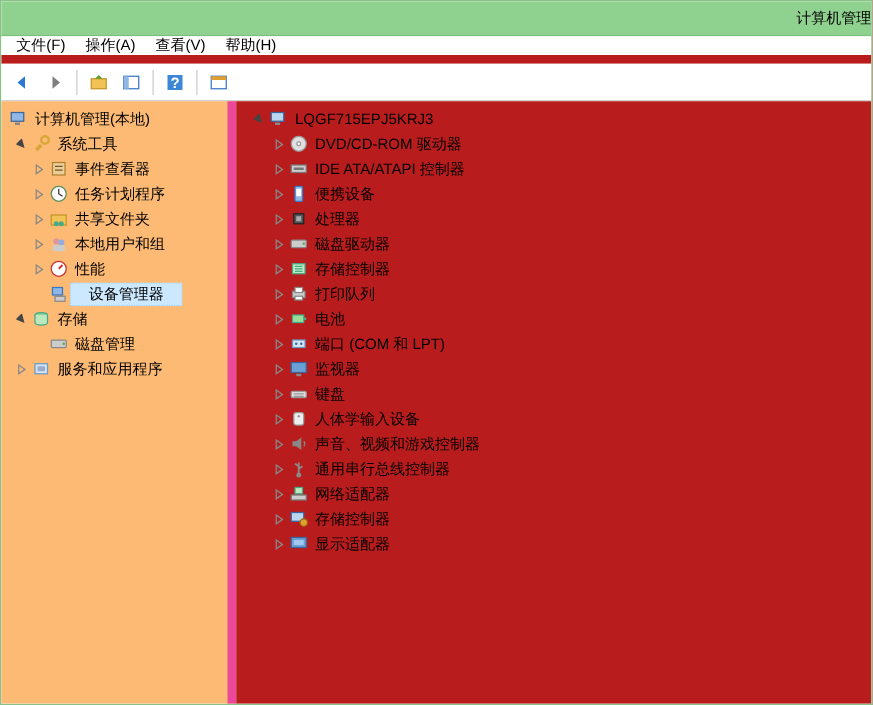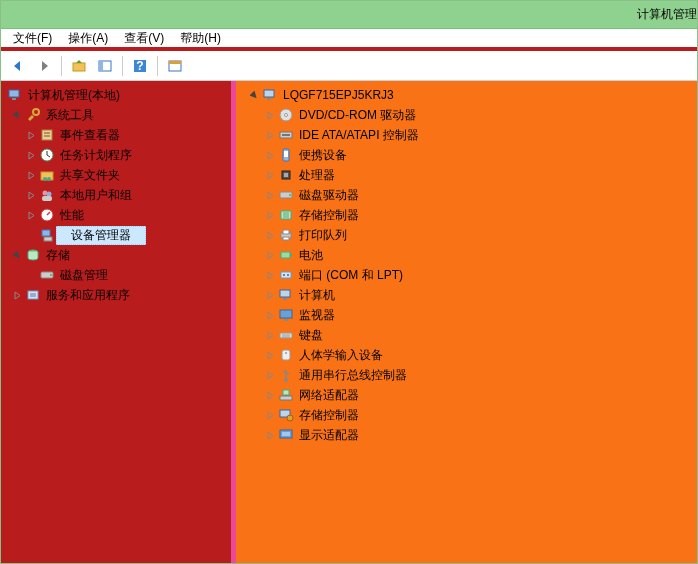--- a/index.html
+++ b/index.html
@@ -1,25 +1,25 @@
 <!DOCTYPE html>
 <html><head>
 <meta charset="utf-8">
 <style>
   * { box-sizing: border-box; margin: 0; padding: 0; font-family: "Microsoft YaHei", "Segoe UI", Tahoma, sans-serif; font-size: 12px; }
   body { width: 698px; height: 564px; background: #fff; display: flex; flex-direction: column; border: 1px solid #88c088; overflow: hidden; }
   .titlebar { height: 28px; background: #8fd18f; display: flex; align-items: center; justify-content: flex-end; color: #000; border-bottom: 1px solid #7ac07a; }
-  .menubar { height: 22px; background: #fff; border-bottom: 4px solid #b91c1c; display: flex; align-items: center; padding: 0 6px; gap: 4px; }
+  .menubar { height: 22px; background: #fff; border-bottom: 7px solid #b91c1c; display: flex; align-items: center; padding: 0 6px; gap: 4px; }
   .menubar span { padding: 2px 6px; cursor: default; }
   .toolbar { height: 30px; background: #fff; border-bottom: 1px solid #d0d0d0; display: flex; align-items: center; padding: 0 6px; gap: 4px; }
   .tbtn { width: 22px; height: 22px; display: flex; align-items: center; justify-content: center; border: 1px solid transparent; }
   .sep { width: 1px; height: 20px; background: #ccc; margin: 0 2px; }
   .content { flex: 1; display: flex; min-height: 0; }
-  .pane-left { width: 235px; border-right: 5px solid #ec4899; padding: 4px 0; overflow: auto; background: #b91c1c; }
-  .pane-right { flex: 1; padding: 4px 0; overflow: auto; background: #f97316; }
+  .pane-left { width: 188px; border-right: 7px solid #ec4899; padding: 4px 0; overflow: auto; background: #fdba74; }
+  .pane-right { flex: 1; padding: 4px 0; overflow: auto; background: #b91c1c; }
   .tree-item { display: flex; align-items: center; height: 20px; padding-left: 4px; white-space: nowrap; cursor: default; }
   .tree-item.selected .label { background: #cce8ff; border: 1px dotted #99d1ff; border-radius: 1px; padding: 0 14px; margin: 10px -3px; }
   .expander { width: 12px; height: 12px; display: inline-flex; align-items: center; justify-content: center; margin-right: 2px; color: #666; flex-shrink: 0; }
   .expander svg { width: 9px; height: 9px; }
   .ticon { width: 16px; height: 16px; margin-right: 4px; flex-shrink: 0; display: inline-flex; align-items: center; justify-content: center; }
   .label { padding: 0 1px; }
   .indent { display: inline-block; flex-shrink: 0; }
 </style>
 </head>
 <body>
@@ -403,35 +403,20 @@
         </div>
         <div class="tree-item">
           <span class="indent" style="width:24px"></span>
           <span class="expander">
             <svg viewBox="0 0 9 9">
               <path d="M2 1 L7 4.5 L2 8 Z" fill="none" stroke="#888"></path>
             </svg>
           </span>
           <span class="ticon">
             <svg width="16" height="16" viewBox="0 0 16 16">
-              <rect x="2" y="3" width="10" height="7" fill="#bcd5ef" stroke="#39669f"></rect>
-              <rect x="5" y="11" width="4" height="2" fill="#888"></rect>
-            </svg>
-          </span>
-          <span class="label">计算机</span>
-        </div>
-        <div class="tree-item">
-          <span class="indent" style="width:24px"></span>
-          <span class="expander">
-            <svg viewBox="0 0 9 9">
-              <path d="M2 1 L7 4.5 L2 8 Z" fill="none" stroke="#888"></path>
-            </svg>
-          </span>
-          <span class="ticon">
-            <svg width="16" height="16" viewBox="0 0 16 16">
               <rect x="2" y="3" width="12" height="8" fill="#6aa0d6" stroke="#39669f"></rect>
               <rect x="6" y="12" width="4" height="2" fill="#888"></rect>
             </svg>
           </span>
           <span class="label">监视器</span>
         </div>
         <div class="tree-item">
           <span class="indent" style="width:24px"></span>
           <span class="expander">
             <svg viewBox="0 0 9 9">
@@ -453,20 +438,35 @@
               <path d="M2 1 L7 4.5 L2 8 Z" fill="none" stroke="#888"></path>
             </svg>
           </span>
           <span class="ticon">
             <svg width="16" height="16" viewBox="0 0 16 16">
               <rect x="4" y="3" width="8" height="10" rx="2" fill="#eee" stroke="#999"></rect>
               <circle cx="8" cy="6" r="1" fill="#999"></circle>
             </svg>
           </span>
           <span class="label">人体学输入设备</span>
+        </div>
+        <div class="tree-item">
+          <span class="indent" style="width:24px"></span>
+          <span class="expander">
+            <svg viewBox="0 0 9 9">
+              <path d="M2 1 L7 4.5 L2 8 Z" fill="none" stroke="#888"></path>
+            </svg>
+          </span>
+          <span class="ticon">
+            <svg width="16" height="16" viewBox="0 0 16 16">
+              <path d="M3 6 L6 6 L10 3 L10 13 L6 10 L3 10 Z" fill="#888"></path>
+              <path d="M12 6 A3 3 0 0 1 12 10" stroke="#888" fill="none"></path>
+            </svg>
+          </span>
+          <span class="label">声音、视频和游戏控制器</span>
         </div>
         <div class="tree-item">
           <span class="indent" style="width:24px"></span>
           <span class="expander">
             <svg viewBox="0 0 9 9">
               <path d="M2 1 L7 4.5 L2 8 Z" fill="none" stroke="#888"></path>
             </svg>
           </span>
           <span class="ticon">
             <svg width="16" height="16" viewBox="0 0 16 16">

